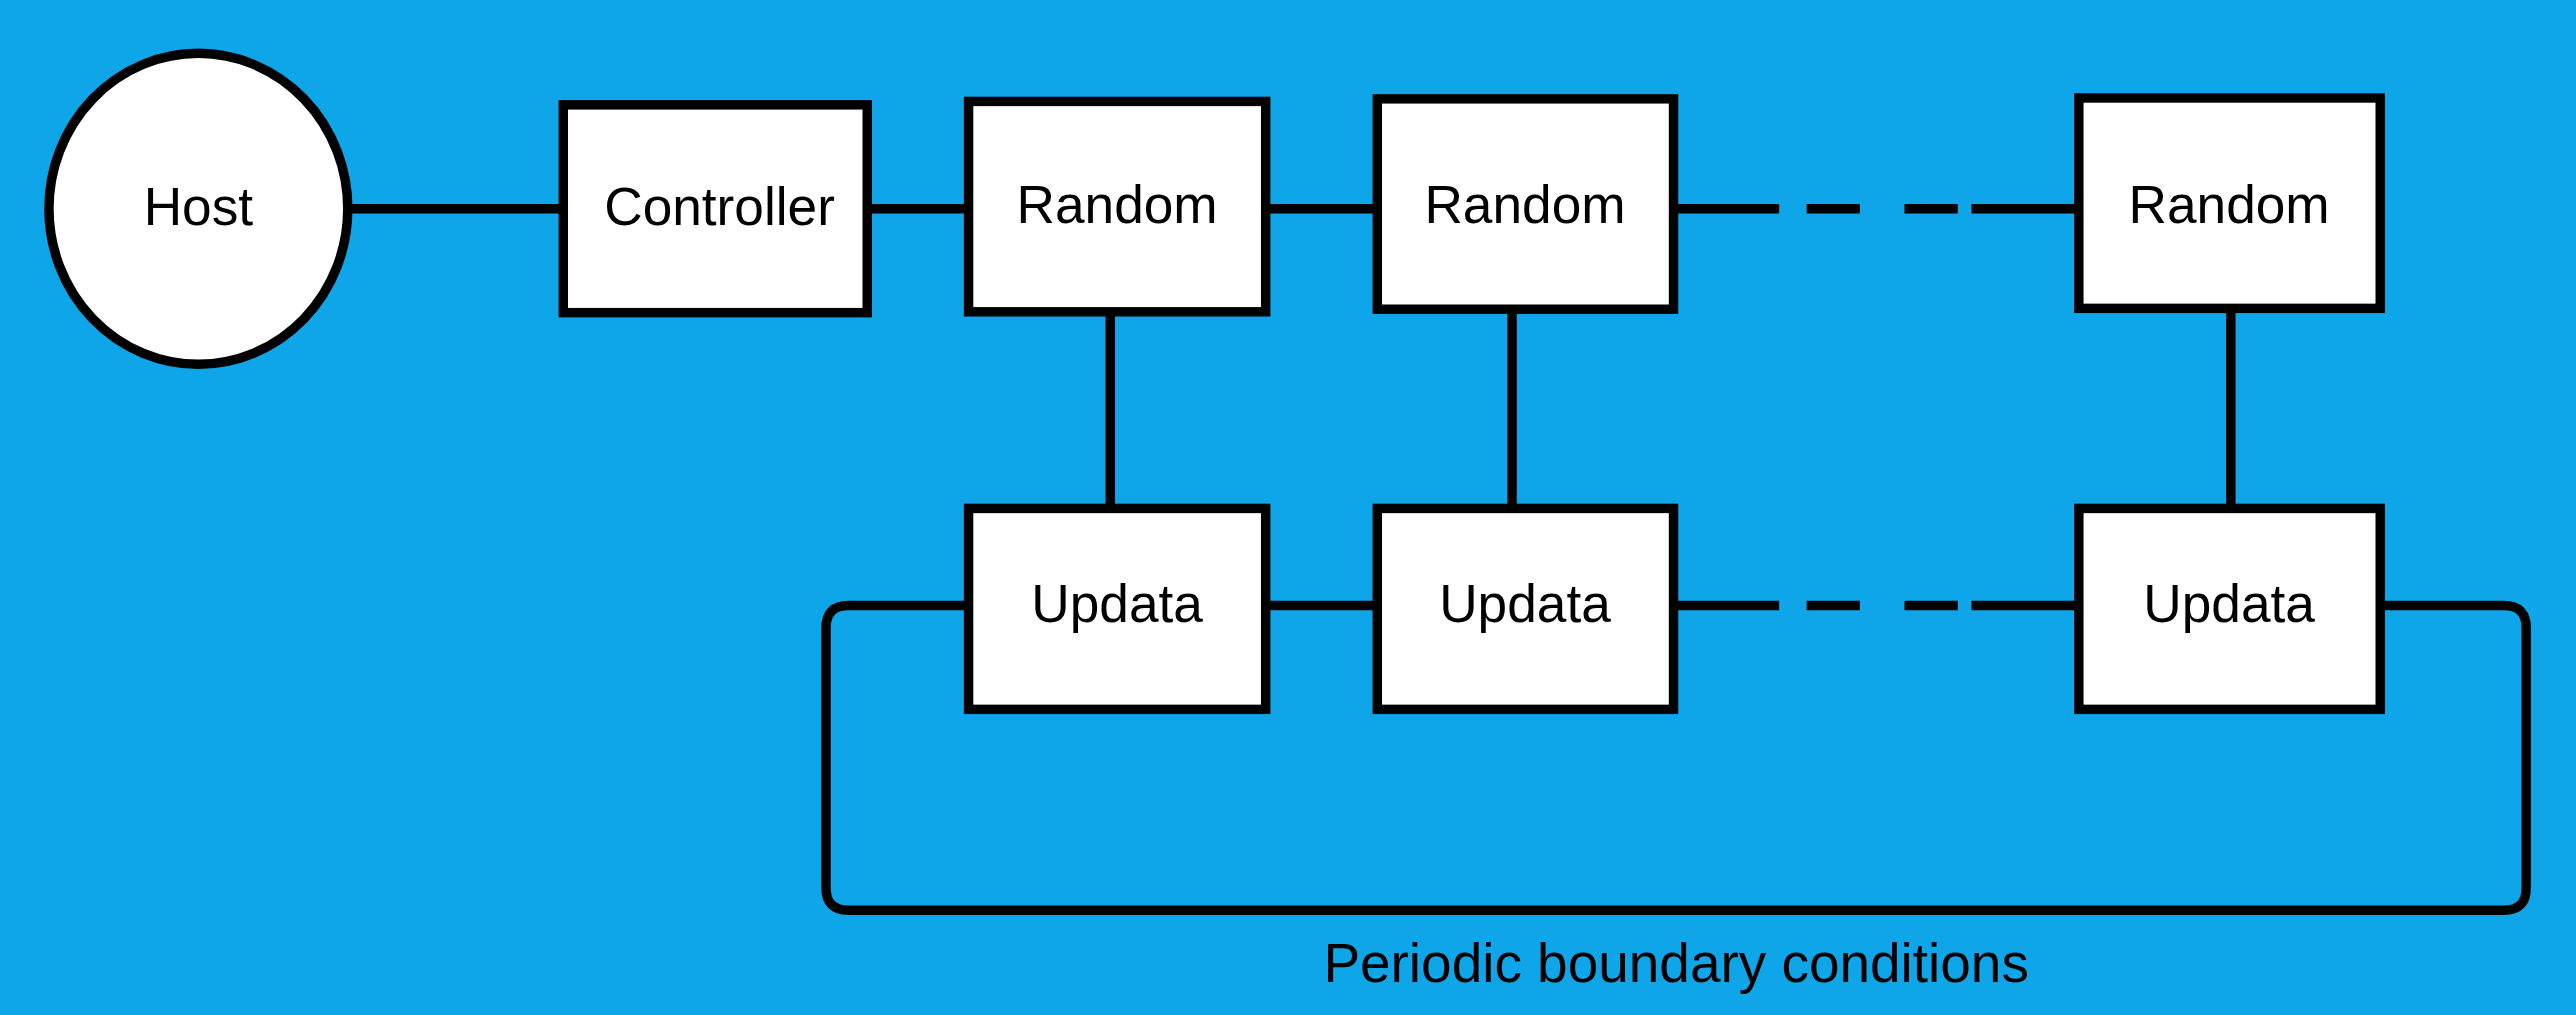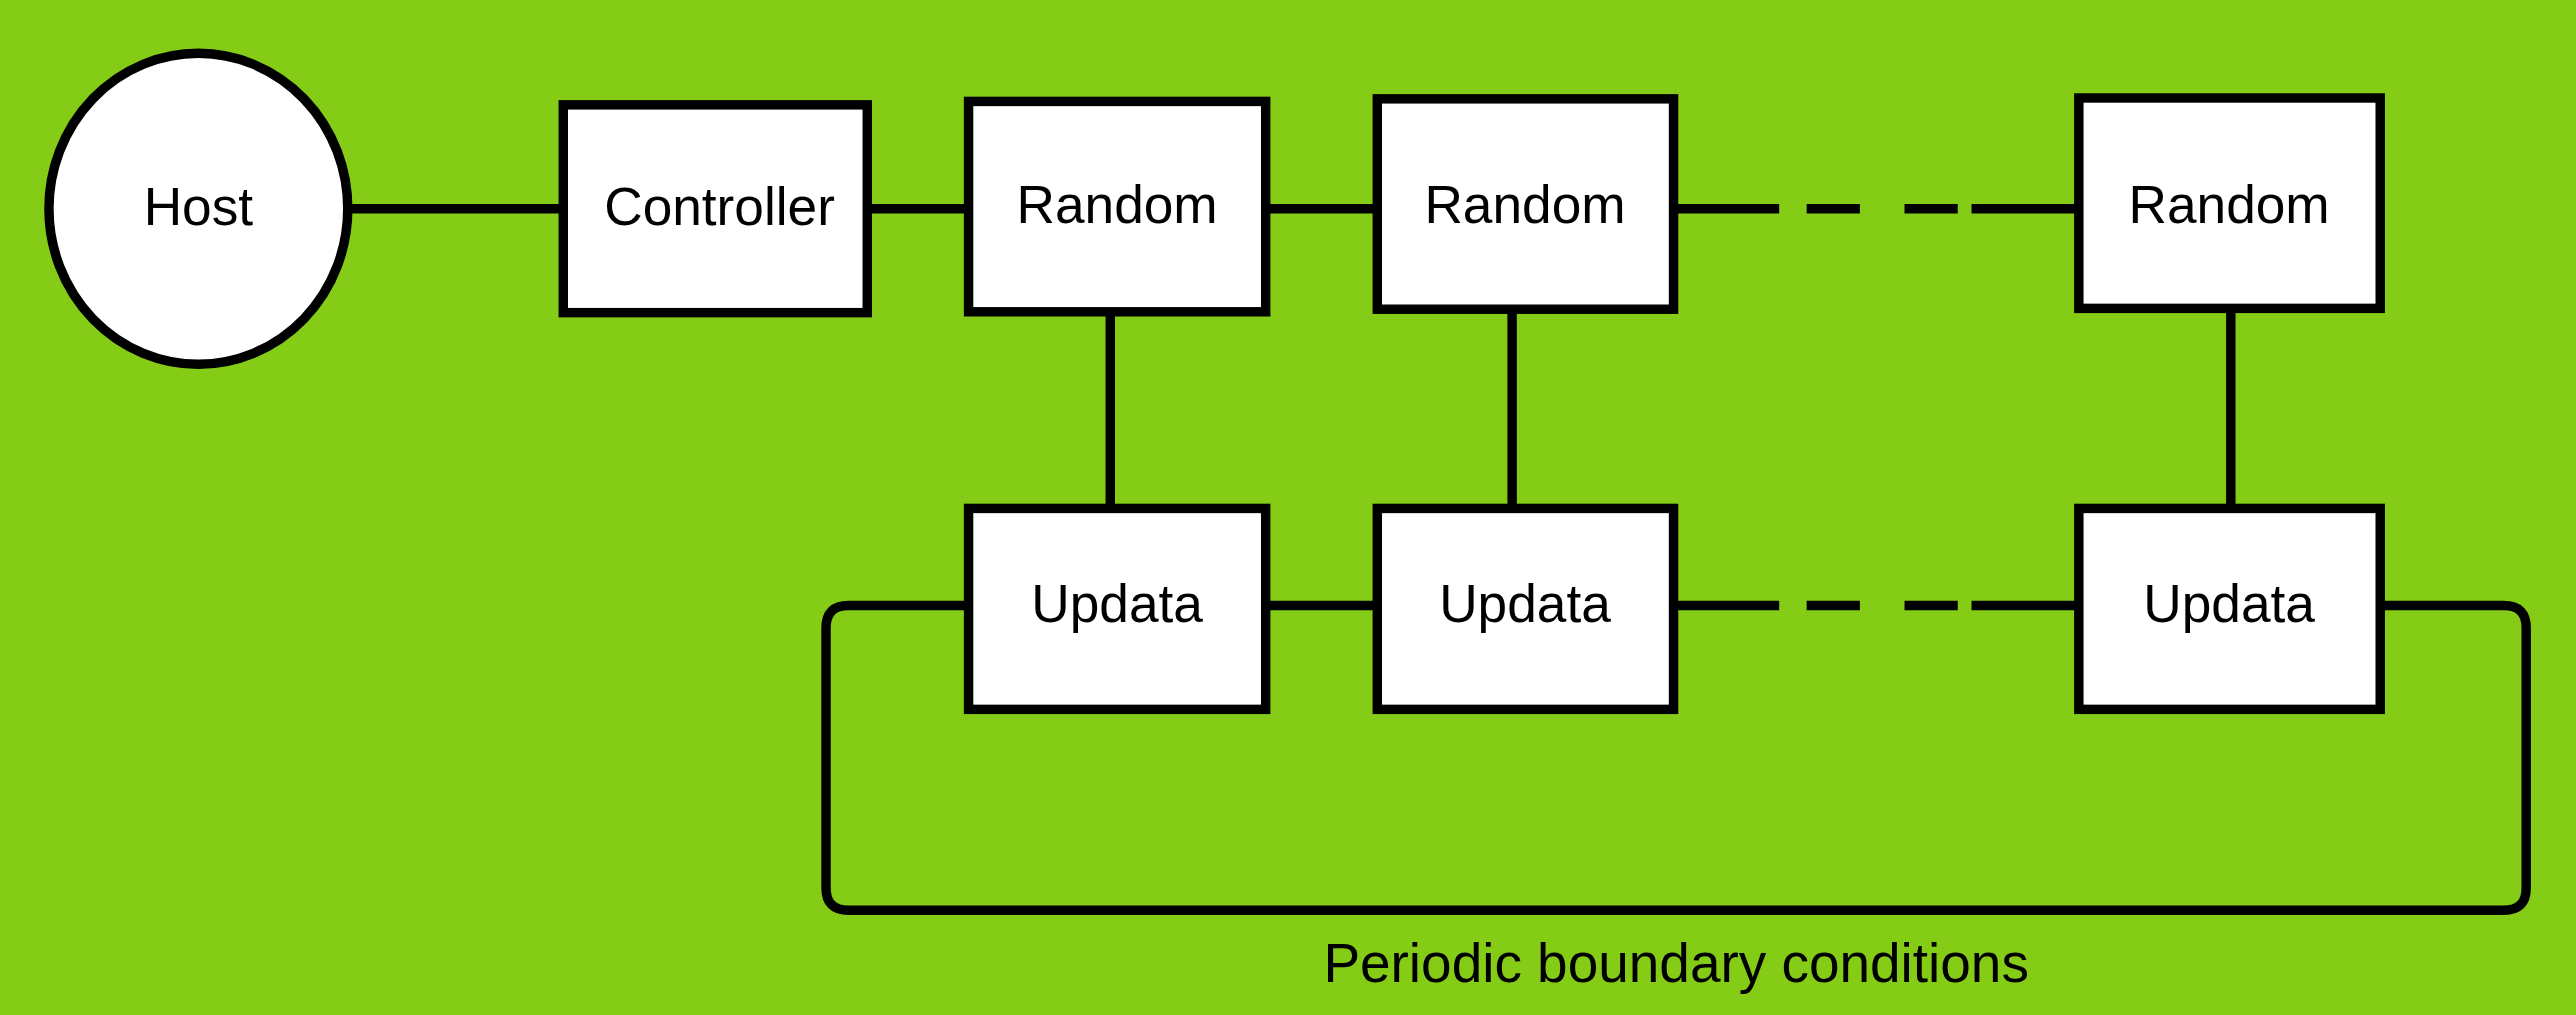--- a/index.html
+++ b/index.html
@@ -10,21 +10,21 @@
   body {
     width: 2576px;
     height: 1016px;
     overflow: hidden;
     font-family: "Liberation Sans", sans-serif;
   }
   #diagram-root {
     position: relative;
     width: 2576px;
     height: 1016px;
-    background: #84cc16;
+    background: #0ea5e9;
   }
   svg.diagram-canvas {
     position: absolute;
     top: 0;
     left: 0;
     width: 2576px;
     height: 1016px;
     display: block;
   }
   .node-shape {

